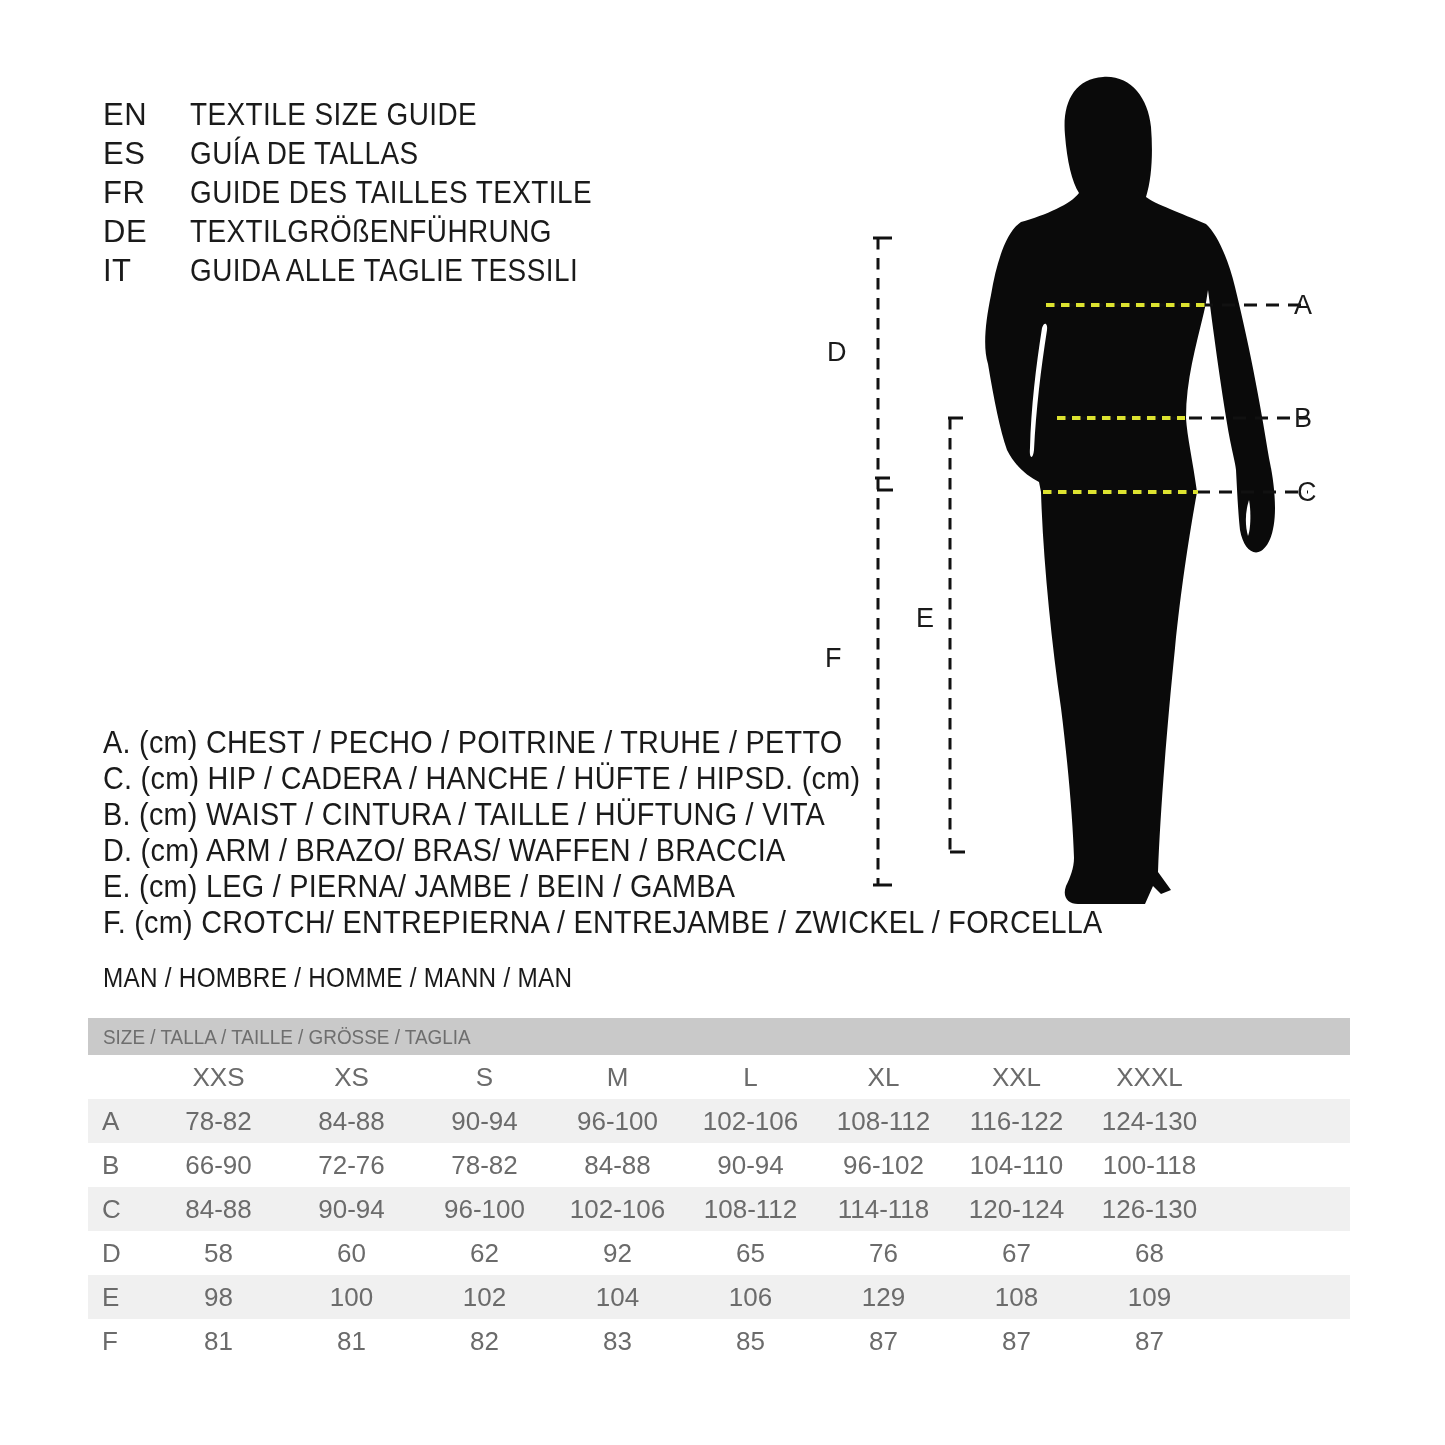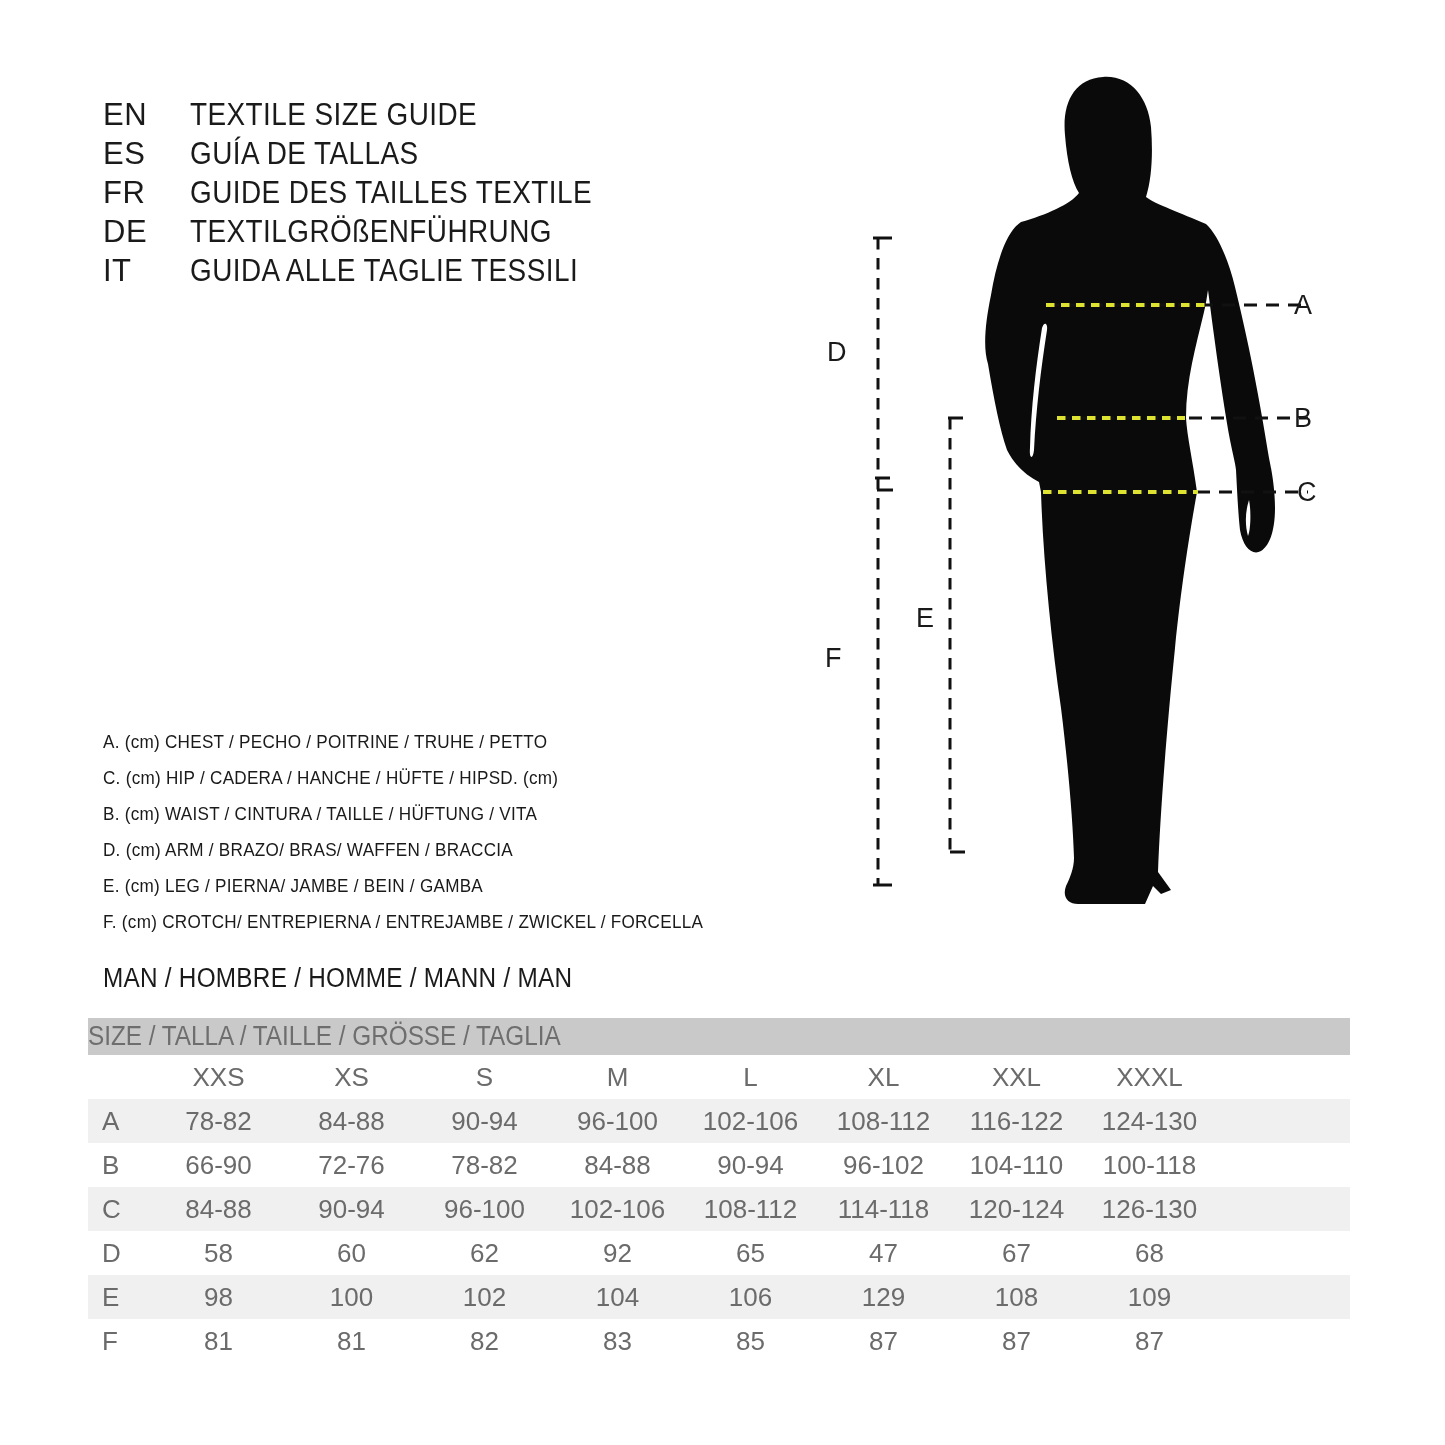--- a/index.html
+++ b/index.html
@@ -10,29 +10,29 @@
   }
   .abs{position:absolute}
   .cond{display:inline-block;transform:scaleX(.9);transform-origin:0 50%;white-space:nowrap}
 
   
   #langs{left:103px;top:95px;font-size:31px;line-height:39px;letter-spacing:.5px}
   .lang-row{display:flex}
   .lang-code{width:87px;flex:0 0 87px}
 
   
-  #legend{left:103px;top:724px;font-size:19px;line-height:36px;letter-spacing:.3px}
+  #legend{left:103px;top:724px;font-size:32px;line-height:36px;letter-spacing:.3px}
 
   
   #category{left:103px;top:962px;font-size:27px;line-height:33px;letter-spacing:.3px}
 
   
   #sizetable{left:88px;top:1018px;width:1262px;font-size:26px;color:#6b6b6b}
   .thead{height:37px;background:#c9c9c9;display:flex;align-items:center;
-         color:#6e6e6e;font-size:27px}
+         padding-left:15px;color:#6e6e6e;font-size:21px}
   .trow{height:44px;display:grid;grid-template-columns:64px repeat(8,133px) 1fr;
         align-items:center;text-align:center}
   .trow.striped{background:#f0f0f0}
   .trow .rl{text-align:left;padding-left:14px}
 
   
   #figure-wrap{left:820px;top:60px;width:540px;height:860px}
   .mlabel{position:absolute;font-size:27px;color:#1a1a1a}
   #lblA{left:1294px;top:290px}
   #lblB{left:1294px;top:403px}
@@ -217,21 +217,21 @@
     <span></span>
   </div>
 
   <div class="trow">
     <span class="rl">D</span>
     <span>58</span>
     <span>60</span>
     <span>62</span>
     <span>92</span>
     <span>65</span>
-    <span>47</span>
+    <span>76</span>
     <span>67</span>
     <span>68</span>
     <span></span>
   </div>
 
   <div class="trow striped">
     <span class="rl">E</span>
     <span>98</span>
     <span>100</span>
     <span>102</span>

